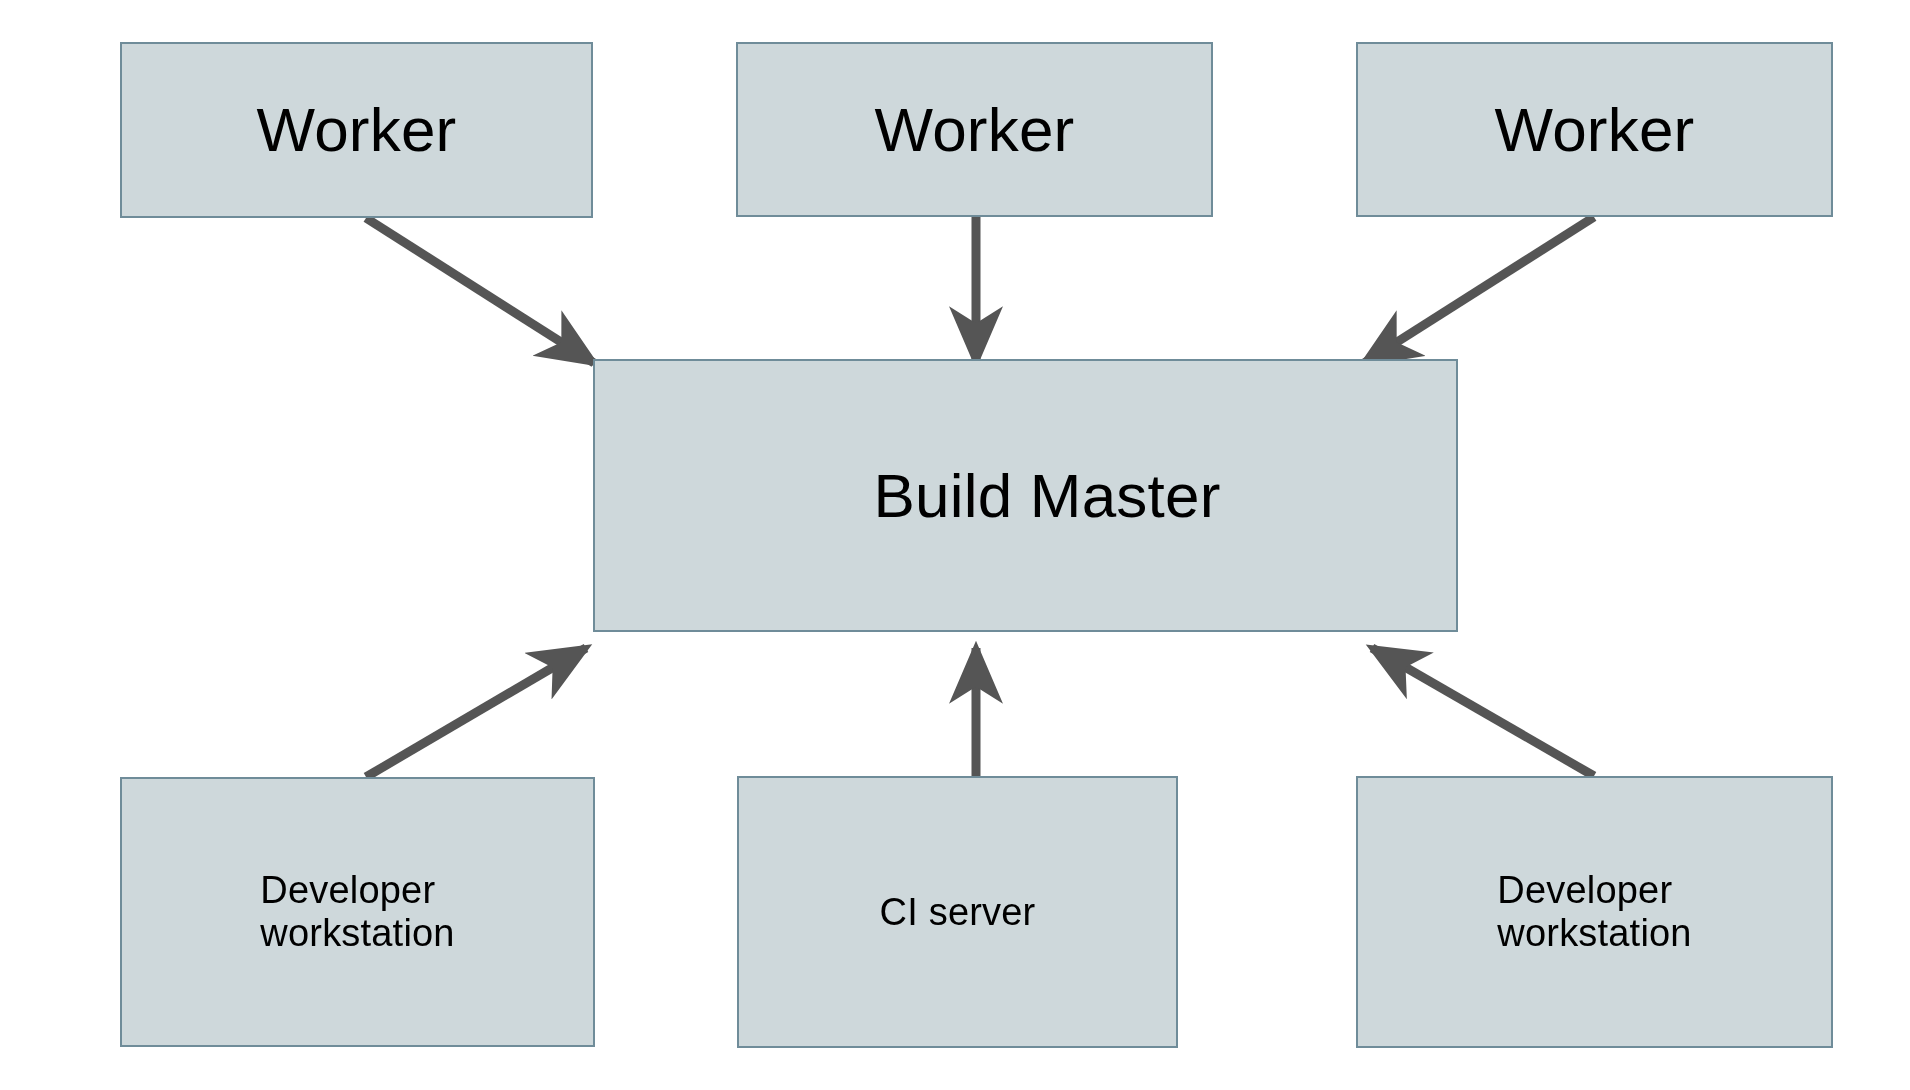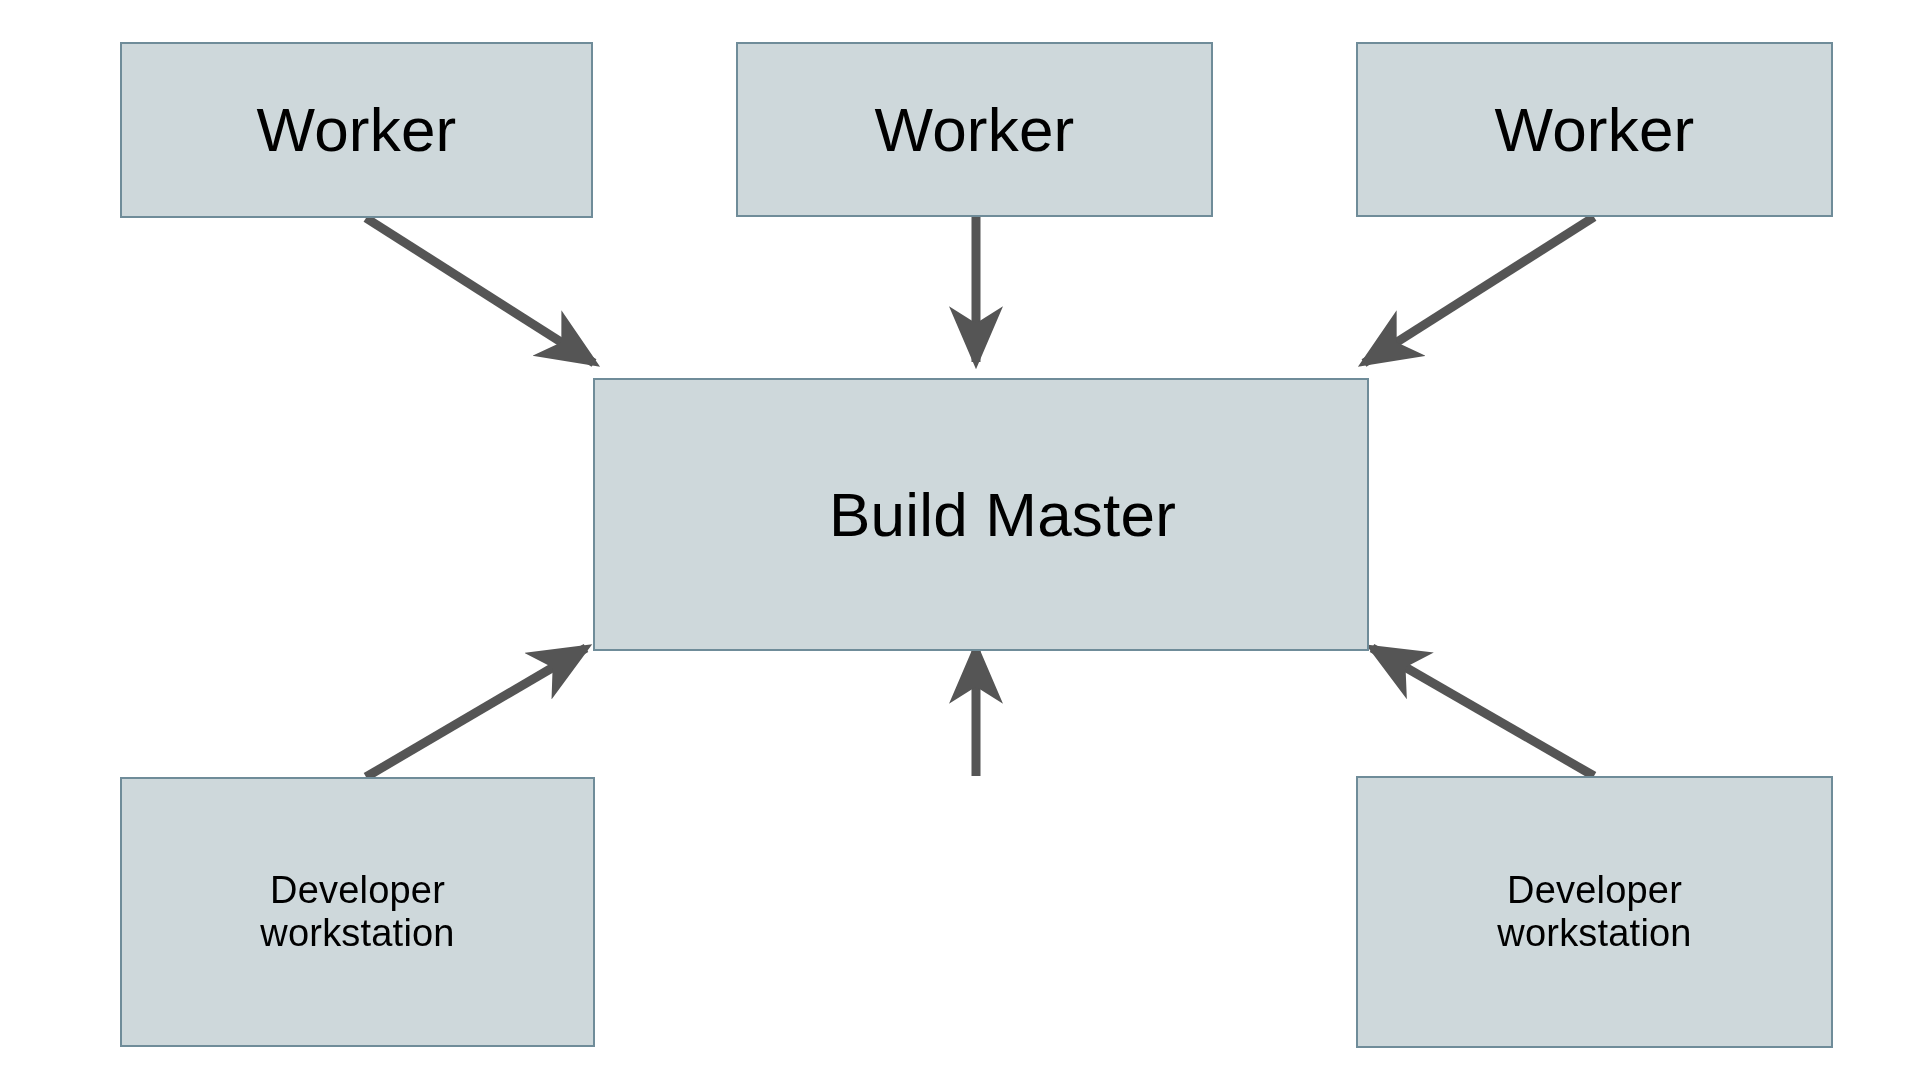--- a/index.html
+++ b/index.html
@@ -27,36 +27,36 @@
     pointer-events: none;
   }
   .node {
     position: absolute;
     box-sizing: border-box;
     background: #ced8db;
     border: 2px solid #6f8c99;
     display: flex;
     align-items: center;
     justify-content: center;
-    text-align: center;
+    text-align: left;
     color: #000000;
     line-height: 1.12;
     white-space: pre-line;
   }
   .node-label {
     display: block;
     padding: 0 8px;
     font-weight: 400;
     letter-spacing: 0.2px;
   }
   
   #node-worker-1 { left: 120px;  top: 42px;  width: 473px; height: 176px; }
   #node-worker-2 { left: 736px;  top: 42px;  width: 477px; height: 175px; }
   #node-worker-3 { left: 1356px; top: 42px;  width: 477px; height: 175px; }
-  #node-build-master { left: 593px; top: 378px; width: 776px; height: 273px; padding-left: 43px; }
+  #node-build-master { left: 593px; top: 359px; width: 865px; height: 273px; padding-left: 43px; }
   #node-dev-workstation-left  { left: 120px;  top: 777px; width: 475px; height: 270px; }
   #node-ci-server             { left: 737px;  top: 776px; width: 441px; height: 272px; }
   #node-dev-workstation-right { left: 1356px; top: 776px; width: 477px; height: 272px; }
 
   .size-lg { font-size: 62px; }
   .size-md { font-size: 38px; }
 </style>
 </head>
 <body>
 
@@ -108,19 +108,22 @@
 
   <div class="node" id="node-build-master">
     <span class="node-label size-lg">Build Master</span>
   </div>
 
   <div class="node" id="node-dev-workstation-left">
     <span class="node-label size-md">Developer
 workstation</span>
   </div>
 
+  <div class="node" id="node-ci-server">
+    <span class="node-label size-md">CI server</span>
+  </div>
 
   <div class="node" id="node-dev-workstation-right">
     <span class="node-label size-md">Developer
 workstation</span>
   </div>
 
 </div>
 
 </body></html>

